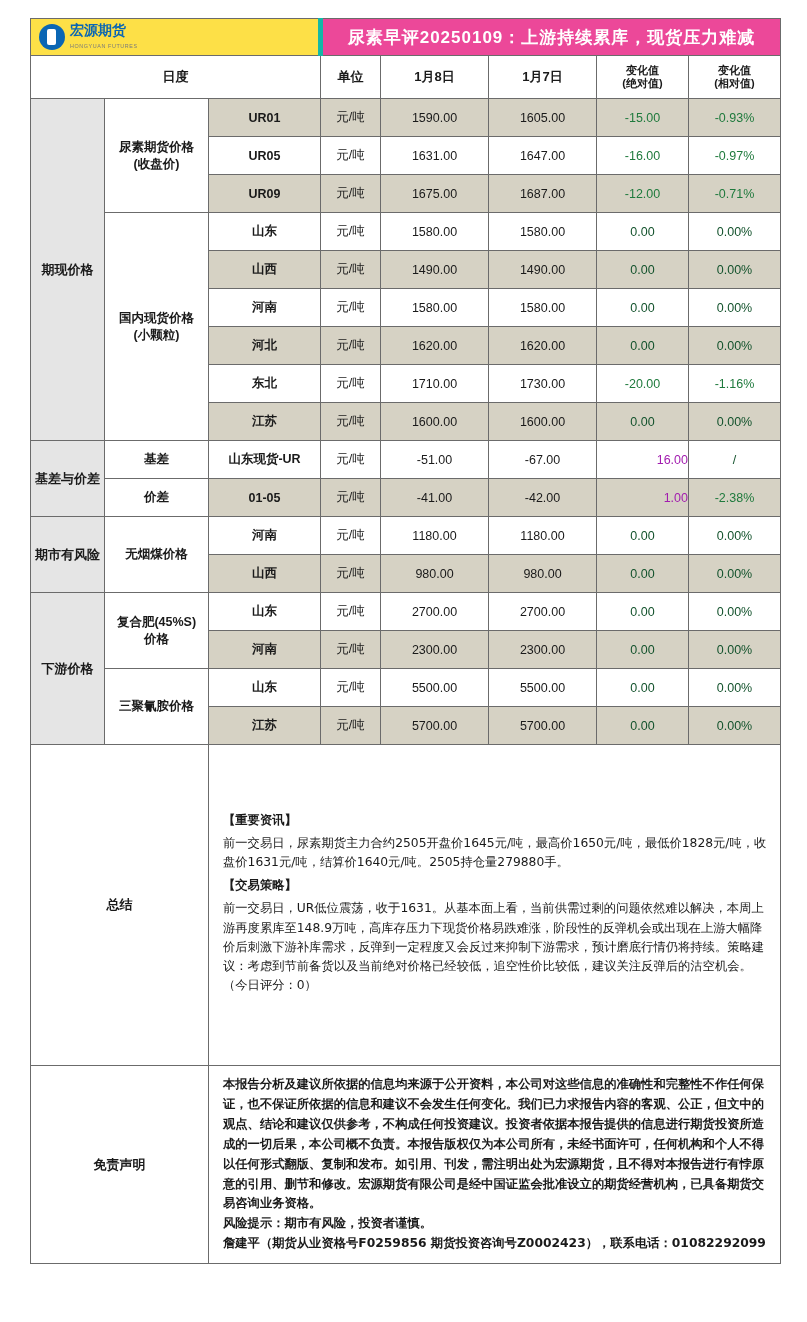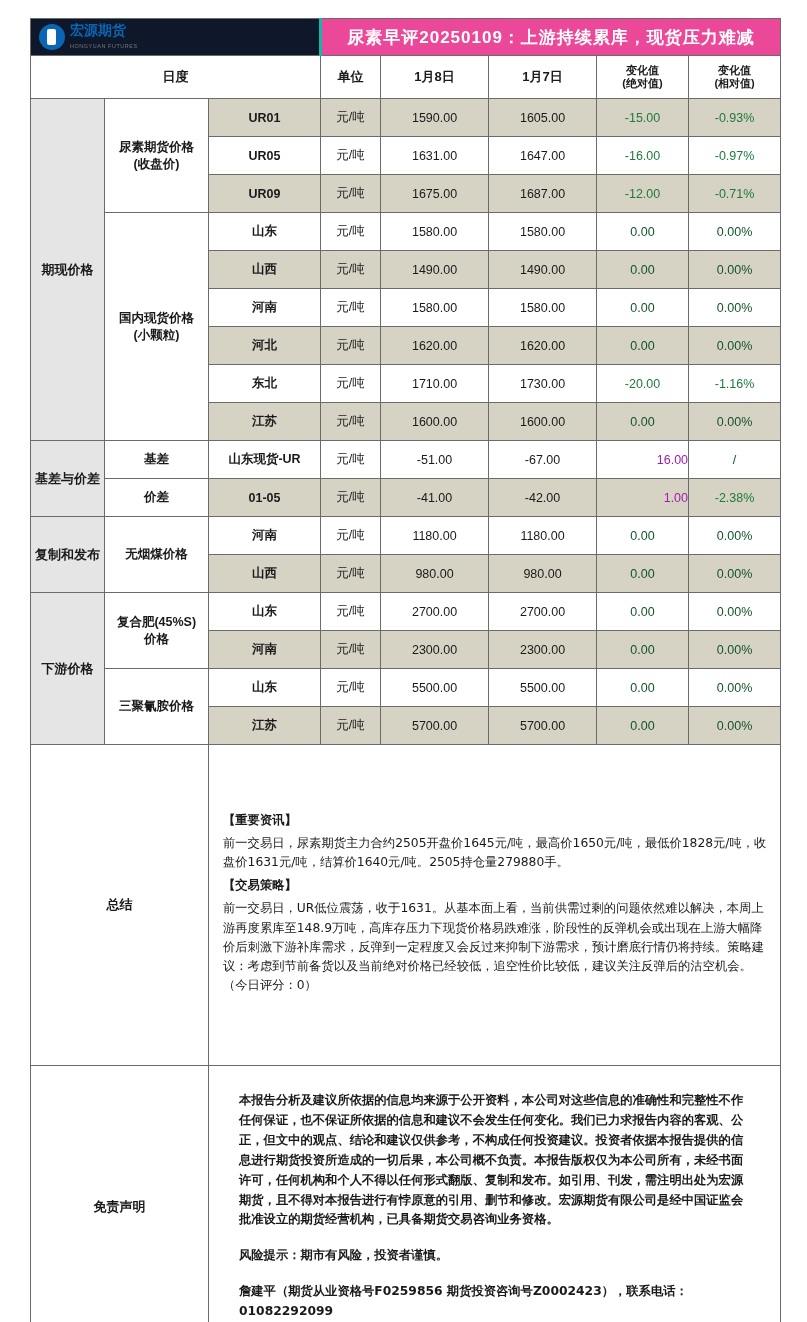--- a/index.html
+++ b/index.html
@@ -1,21 +1,21 @@
 <!DOCTYPE html>
 <html><head>
 <meta charset="utf-8">
 <style>
   html,body{margin:0;padding:0;background:#ffffff;}
   body{font-family:"Liberation Sans","DejaVu Sans",sans-serif;color:#1a1a1a;}
   #page{width:807px;height:1322px;position:relative;background:#fff;box-sizing:border-box;padding:18px 28px 18px 30px;}
   table{border-collapse:collapse;width:750px;table-layout:fixed;}
   td,th{border:1px solid #6b6b6b;padding:0;vertical-align:middle;text-align:center;font-size:12.5px;}
   .hdrbar{background:#ec4899;color:#fff;font-weight:bold;font-size:17px;letter-spacing:1px;height:36px;}
-  .logocell{background:#0f172a;border-right:3px solid #14b8a6;width:150px;}
+  .logocell{background:#fde047;border-right:5px solid #14b8a6;width:150px;}
   .logo-wrap{display:flex;align-items:center;gap:5px;padding-left:8px;height:34px;}
   .logo-mark{width:26px;height:26px;border-radius:50%;background:#0a66b4;position:relative;flex:none;}
   .logo-mark:after{content:"";position:absolute;left:8px;top:5px;width:9px;height:16px;background:#fff;border-radius:2px;}
   .logo-text{text-align:left;line-height:1.05;}
   .logo-cn{color:#0a66b4;font-weight:bold;font-size:14px;letter-spacing:0px;}
   .logo-en{color:#7a7a7a;font-size:5.4px;letter-spacing:0.6px;}
   .colhdr{background:#ffffff;font-weight:bold;height:42px;font-size:13px;text-align:center;}
   .colhdr .sub{font-size:11px;font-weight:bold;display:block;line-height:1.2;}
   .grp{font-weight:bold;background:#e5e5e5;font-size:13px;}
   .sub2{font-weight:bold;background:#ffffff;font-size:12.5px;line-height:1.35;}
@@ -24,21 +24,21 @@
   tr.rowA td, tr.rowB td{height:37px;}
   .lbl{font-weight:bold;}
   .neg{color:#1f7a3d;}
   .pos{color:#a21caf;text-align:right;}
   .zero{color:#14532d;}
   .narrate{text-align:left;padding:10px 12px 10px 14px;font-size:12.3px;line-height:1.55;font-family:"DejaVu Sans",sans-serif;}
   .narrate p{margin:0 0 4px 0;}
   .narrate .blk{margin-bottom:3px;}
   .bold{font-weight:bold;}
   .disc{text-align:left;padding:9px 12px 9px 14px;font-size:12.3px;line-height:1.62;font-weight:bold;font-family:"DejaVu Sans",sans-serif;}
-  .disc p{margin:16px;}
+  .disc p{margin:0;}
   .vlabel{font-weight:bold;font-size:13px;}
   .nowrapcell{white-space:nowrap;}
 </style>
 </head>
 <body>
 
 <div id="page">
 <table>
   <colgroup>
     <col style="width:74px">
@@ -177,21 +177,21 @@
     <td class="sub2">价差</td>
     <td class="lbl">01-05</td>
     <td>元/吨</td>
     <td>-41.00</td>
     <td>-42.00</td>
     <td class="pos">1.00</td>
     <td class="neg">-2.38%</td>
   </tr>
 
   <tr class="rowA">
-    <td rowspan="2" class="grp">复制和发布</td>
+    <td rowspan="2" class="grp">期市有风险</td>
     <td rowspan="2" class="sub2">无烟煤价格</td>
     <td class="lbl">河南</td>
     <td>元/吨</td>
     <td>1180.00</td>
     <td>1180.00</td>
     <td class="zero">0.00</td>
     <td class="zero">0.00%</td>
   </tr>
   <tr class="rowB">
     <td class="lbl">山西</td>

